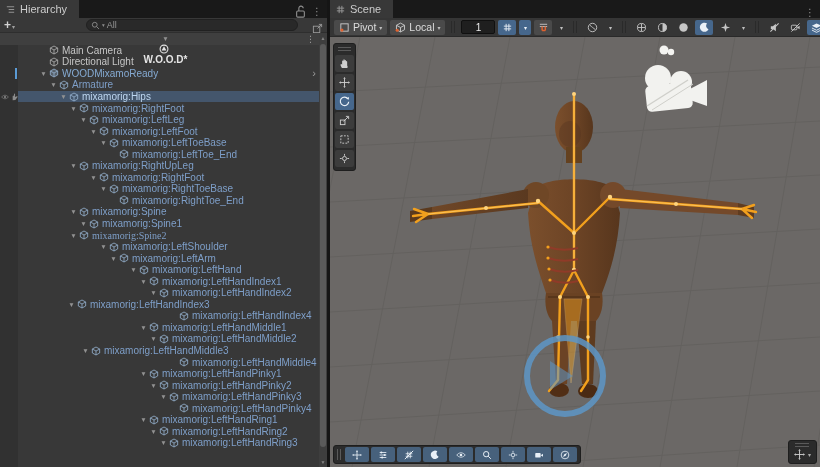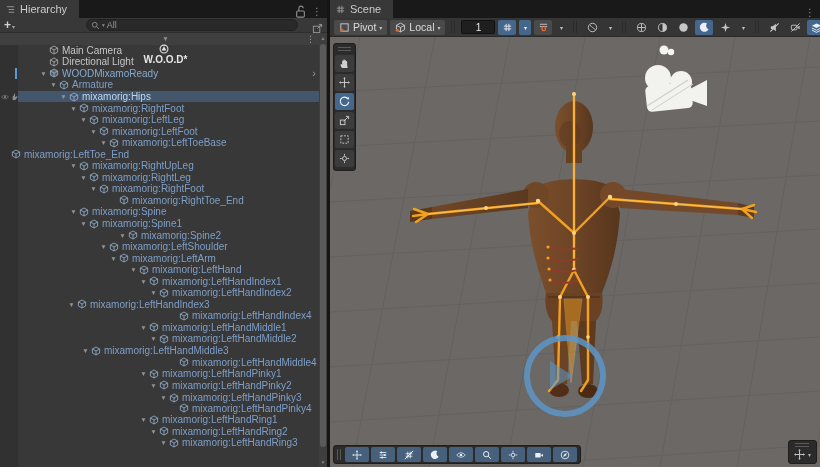--- a/index.html
+++ b/index.html
@@ -234,68 +234,68 @@
           <div class="row" style="padding-left: 98px;">
             <span class="fold">▼</span>
             <span class="obj-icon bone">
               <svg viewBox="0 0 12 12">
                 <path d="M6 1.2 10.4 3.6V8.4L6 10.8 1.6 8.4V3.6Z" fill="none" stroke="currentColor"></path>
                 <path d="M1.6 3.6 6 6l4.4-2.4M6 6v4.8" fill="none" stroke="currentColor"></path>
               </svg>
             </span>
             <span class="lbl bone">mixamorig:LeftToeBase</span>
           </div>
-          <div class="row" style="">
-            <span class="fold"></span>
-            <span class="obj-icon bone">
-              <svg viewBox="0 0 12 12">
-                <path d="M6 1.2 10.4 3.6V8.4L6 10.8 1.6 8.4V3.6Z" fill="none" stroke="currentColor"></path>
-                <path d="M1.6 3.6 6 6l4.4-2.4M6 6v4.8" fill="none" stroke="currentColor"></path>
-              </svg>
-            </span>
-            <span class="lbl bone">mixamorig:LeftToe_End</span>
-          </div>
-          <div class="row" style="padding-left: 68px;">
-            <span class="fold">▼</span>
-            <span class="obj-icon bone">
-              <svg viewBox="0 0 12 12">
-                <path d="M6 1.2 10.4 3.6V8.4L6 10.8 1.6 8.4V3.6Z" fill="none" stroke="currentColor"></path>
-                <path d="M1.6 3.6 6 6l4.4-2.4M6 6v4.8" fill="none" stroke="currentColor"></path>
-              </svg>
-            </span>
-            <span class="lbl bone">mixamorig:RightUpLeg</span>
-          </div>
-          <div class="row" style="padding-left: 78px;">
-            <span class="fold">▼</span>
-            <span class="obj-icon bone">
-              <svg viewBox="0 0 12 12">
-                <path d="M6 1.2 10.4 3.6V8.4L6 10.8 1.6 8.4V3.6Z" fill="none" stroke="currentColor"></path>
-                <path d="M1.6 3.6 6 6l4.4-2.4M6 6v4.8" fill="none" stroke="currentColor"></path>
-              </svg>
-            </span>
-            <span class="lbl bone">mixamorig:RightLeg</span>
-          </div>
-          <div class="row" style="padding-left: 88px;">
-            <span class="fold">▼</span>
-            <span class="obj-icon bone">
-              <svg viewBox="0 0 12 12">
-                <path d="M6 1.2 10.4 3.6V8.4L6 10.8 1.6 8.4V3.6Z" fill="none" stroke="currentColor"></path>
-                <path d="M1.6 3.6 6 6l4.4-2.4M6 6v4.8" fill="none" stroke="currentColor"></path>
-              </svg>
-            </span>
-            <span class="lbl bone">mixamorig:RightFoot</span>
-          </div>
           <div class="row" style="padding-left: 108px;">
             <span class="fold"></span>
             <span class="obj-icon bone">
               <svg viewBox="0 0 12 12">
                 <path d="M6 1.2 10.4 3.6V8.4L6 10.8 1.6 8.4V3.6Z" fill="none" stroke="currentColor"></path>
                 <path d="M1.6 3.6 6 6l4.4-2.4M6 6v4.8" fill="none" stroke="currentColor"></path>
               </svg>
             </span>
+            <span class="lbl bone">mixamorig:LeftToe_End</span>
+          </div>
+          <div class="row" style="padding-left: 68px;">
+            <span class="fold">▼</span>
+            <span class="obj-icon bone">
+              <svg viewBox="0 0 12 12">
+                <path d="M6 1.2 10.4 3.6V8.4L6 10.8 1.6 8.4V3.6Z" fill="none" stroke="currentColor"></path>
+                <path d="M1.6 3.6 6 6l4.4-2.4M6 6v4.8" fill="none" stroke="currentColor"></path>
+              </svg>
+            </span>
+            <span class="lbl bone">mixamorig:RightUpLeg</span>
+          </div>
+          <div class="row" style="padding-left: 88px;">
+            <span class="fold">▼</span>
+            <span class="obj-icon bone">
+              <svg viewBox="0 0 12 12">
+                <path d="M6 1.2 10.4 3.6V8.4L6 10.8 1.6 8.4V3.6Z" fill="none" stroke="currentColor"></path>
+                <path d="M1.6 3.6 6 6l4.4-2.4M6 6v4.8" fill="none" stroke="currentColor"></path>
+              </svg>
+            </span>
+            <span class="lbl bone">mixamorig:RightFoot</span>
+          </div>
+          <div class="row" style="padding-left: 98px;">
+            <span class="fold">▼</span>
+            <span class="obj-icon bone">
+              <svg viewBox="0 0 12 12">
+                <path d="M6 1.2 10.4 3.6V8.4L6 10.8 1.6 8.4V3.6Z" fill="none" stroke="currentColor"></path>
+                <path d="M1.6 3.6 6 6l4.4-2.4M6 6v4.8" fill="none" stroke="currentColor"></path>
+              </svg>
+            </span>
+            <span class="lbl bone">mixamorig:RightToeBase</span>
+          </div>
+          <div class="row" style="padding-left: 108px;">
+            <span class="fold"></span>
+            <span class="obj-icon bone">
+              <svg viewBox="0 0 12 12">
+                <path d="M6 1.2 10.4 3.6V8.4L6 10.8 1.6 8.4V3.6Z" fill="none" stroke="currentColor"></path>
+                <path d="M1.6 3.6 6 6l4.4-2.4M6 6v4.8" fill="none" stroke="currentColor"></path>
+              </svg>
+            </span>
             <span class="lbl bone">mixamorig:RightToe_End</span>
           </div>
           <div class="row" style="padding-left: 68px;">
             <span class="fold">▼</span>
             <span class="obj-icon bone">
               <svg viewBox="0 0 12 12">
                 <path d="M6 1.2 10.4 3.6V8.4L6 10.8 1.6 8.4V3.6Z" fill="none" stroke="currentColor"></path>
                 <path d="M1.6 3.6 6 6l4.4-2.4M6 6v4.8" fill="none" stroke="currentColor"></path>
               </svg>
             </span>
@@ -304,21 +304,21 @@
           <div class="row" style="padding-left: 78px;">
             <span class="fold">▼</span>
             <span class="obj-icon bone">
               <svg viewBox="0 0 12 12">
                 <path d="M6 1.2 10.4 3.6V8.4L6 10.8 1.6 8.4V3.6Z" fill="none" stroke="currentColor"></path>
                 <path d="M1.6 3.6 6 6l4.4-2.4M6 6v4.8" fill="none" stroke="currentColor"></path>
               </svg>
             </span>
             <span class="lbl bone">mixamorig:Spine1</span>
           </div>
-          <div class="row" style="padding-left: 117px;">
+          <div class="row" style="padding-left: 68px; font-family: Liberation Serif, serif;">
             <span class="fold">▼</span>
             <span class="obj-icon bone">
               <svg viewBox="0 0 12 12">
                 <path d="M6 1.2 10.4 3.6V8.4L6 10.8 1.6 8.4V3.6Z" fill="none" stroke="currentColor"></path>
                 <path d="M1.6 3.6 6 6l4.4-2.4M6 6v4.8" fill="none" stroke="currentColor"></path>
               </svg>
             </span>
             <span class="lbl bone">mixamorig:Spine2</span>
           </div>
           <div class="row" style="padding-left: 98px;">
@@ -444,21 +444,21 @@
           <div class="row" style="padding-left: 148px;">
             <span class="fold">▼</span>
             <span class="obj-icon bone">
               <svg viewBox="0 0 12 12">
                 <path d="M6 1.2 10.4 3.6V8.4L6 10.8 1.6 8.4V3.6Z" fill="none" stroke="currentColor"></path>
                 <path d="M1.6 3.6 6 6l4.4-2.4M6 6v4.8" fill="none" stroke="currentColor"></path>
               </svg>
             </span>
             <span class="lbl bone">mixamorig:LeftHandPinky2</span>
           </div>
-          <div class="row" style="padding-left: 158px; align-items: flex-end;">
+          <div class="row" style="padding-left: 158px;">
             <span class="fold">▼</span>
             <span class="obj-icon bone">
               <svg viewBox="0 0 12 12">
                 <path d="M6 1.2 10.4 3.6V8.4L6 10.8 1.6 8.4V3.6Z" fill="none" stroke="currentColor"></path>
                 <path d="M1.6 3.6 6 6l4.4-2.4M6 6v4.8" fill="none" stroke="currentColor"></path>
               </svg>
             </span>
             <span class="lbl bone">mixamorig:LeftHandPinky3</span>
           </div>
           <div class="row" style="padding-left: 168px;">

